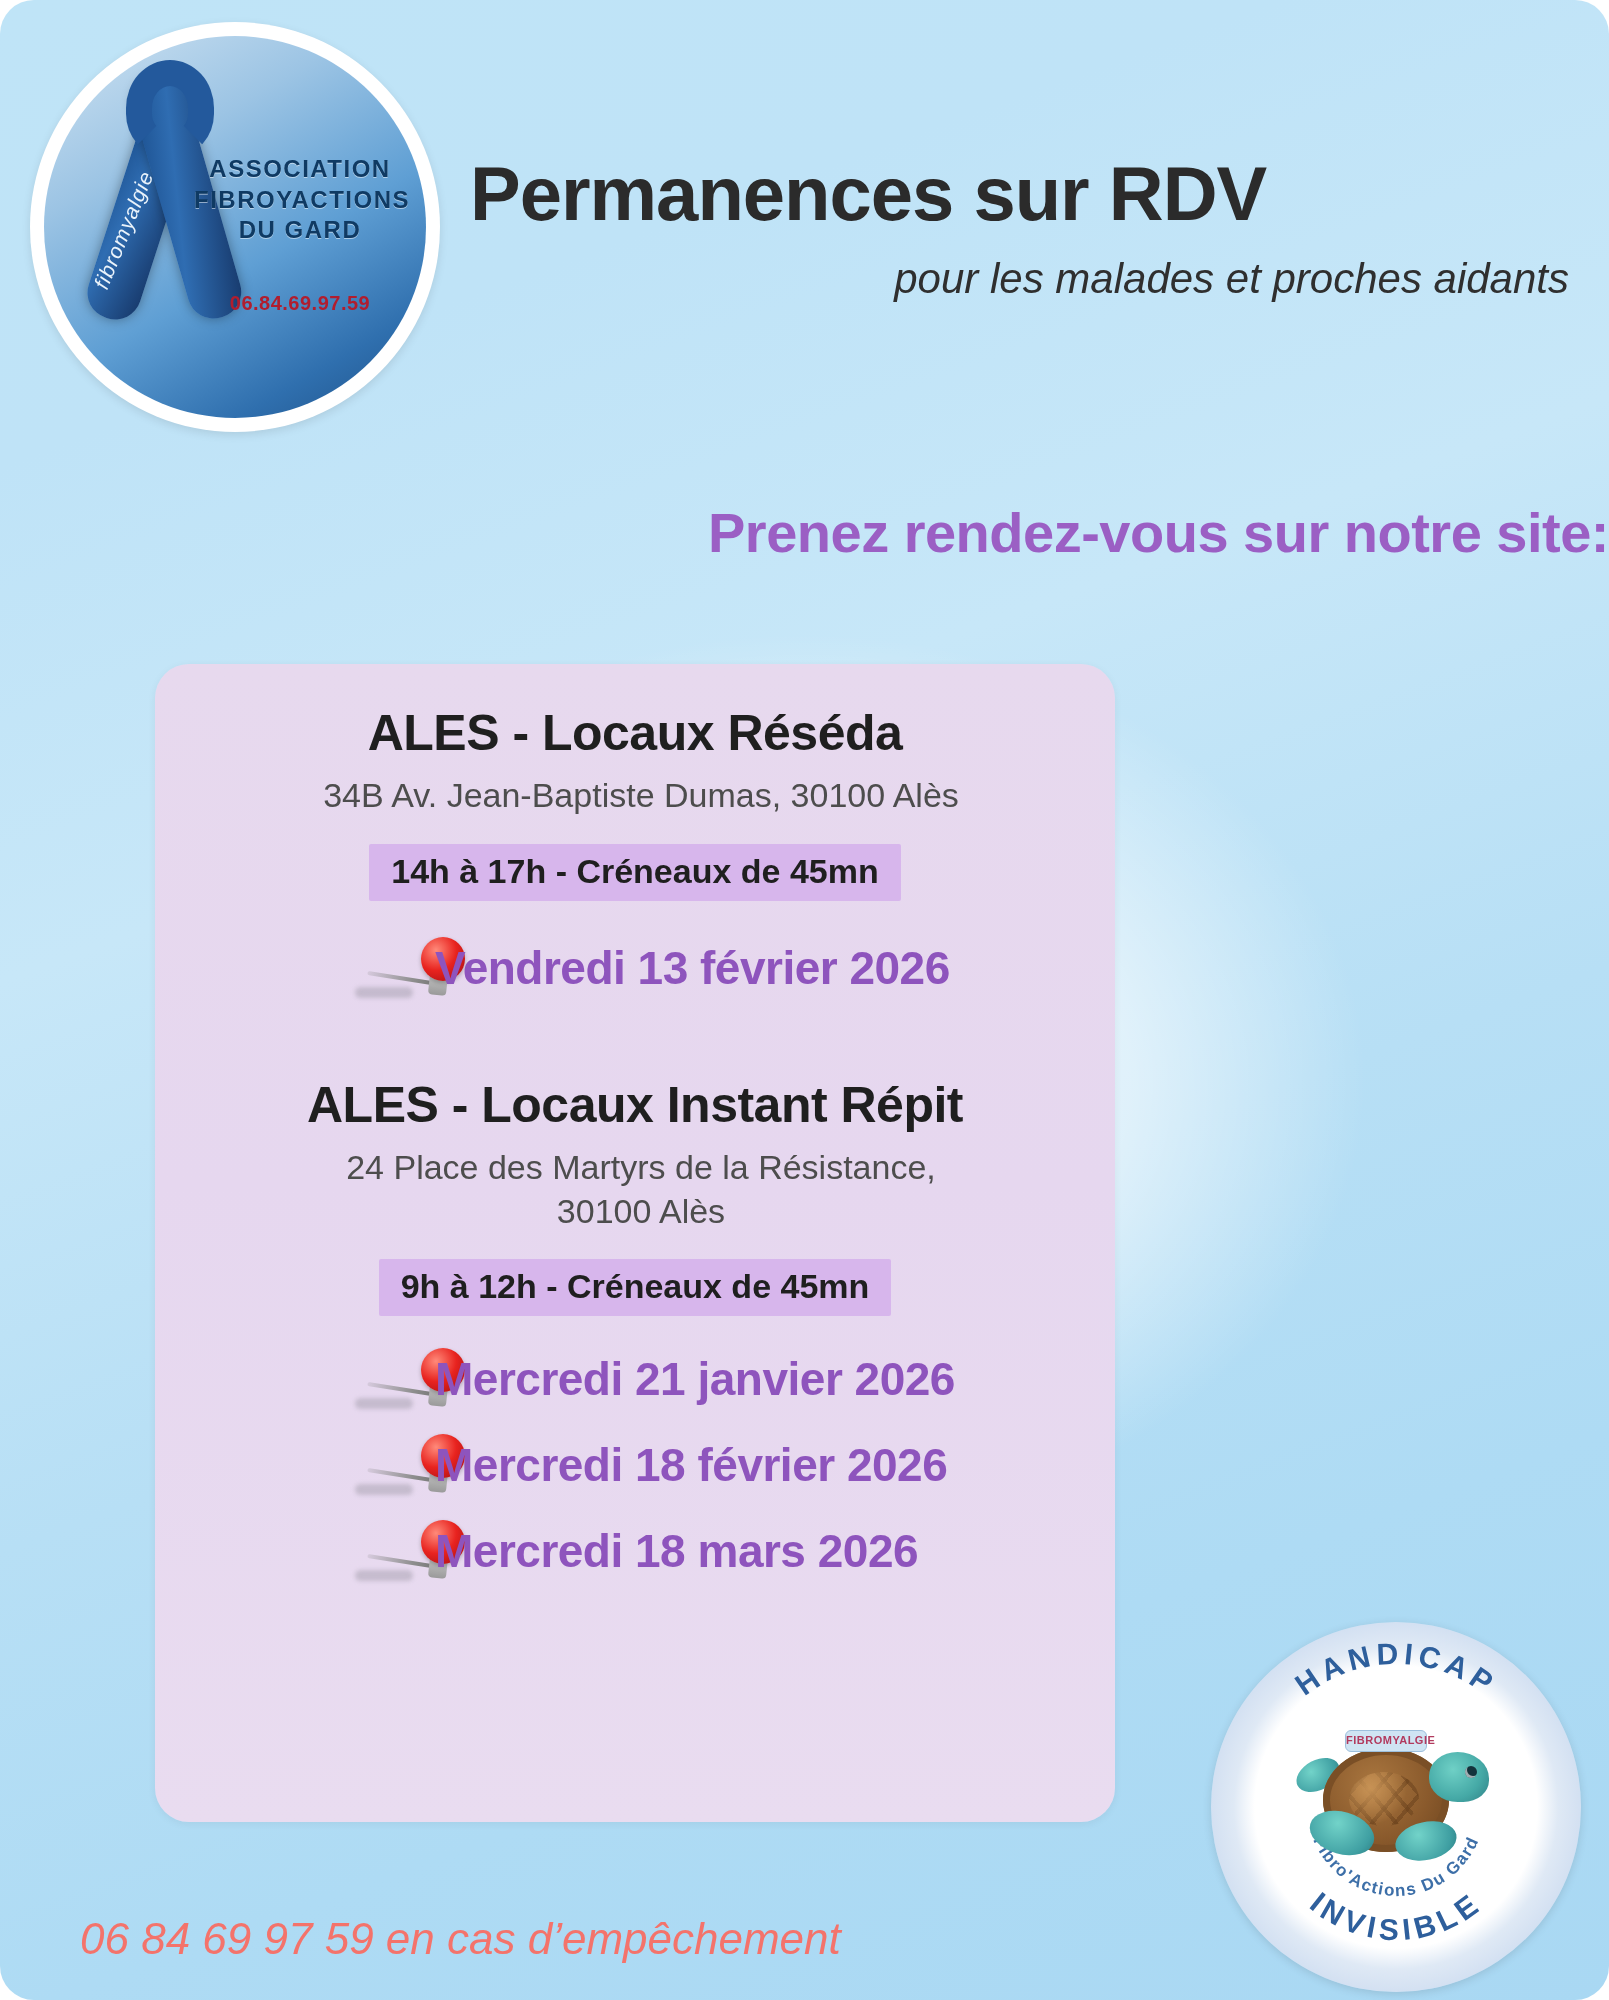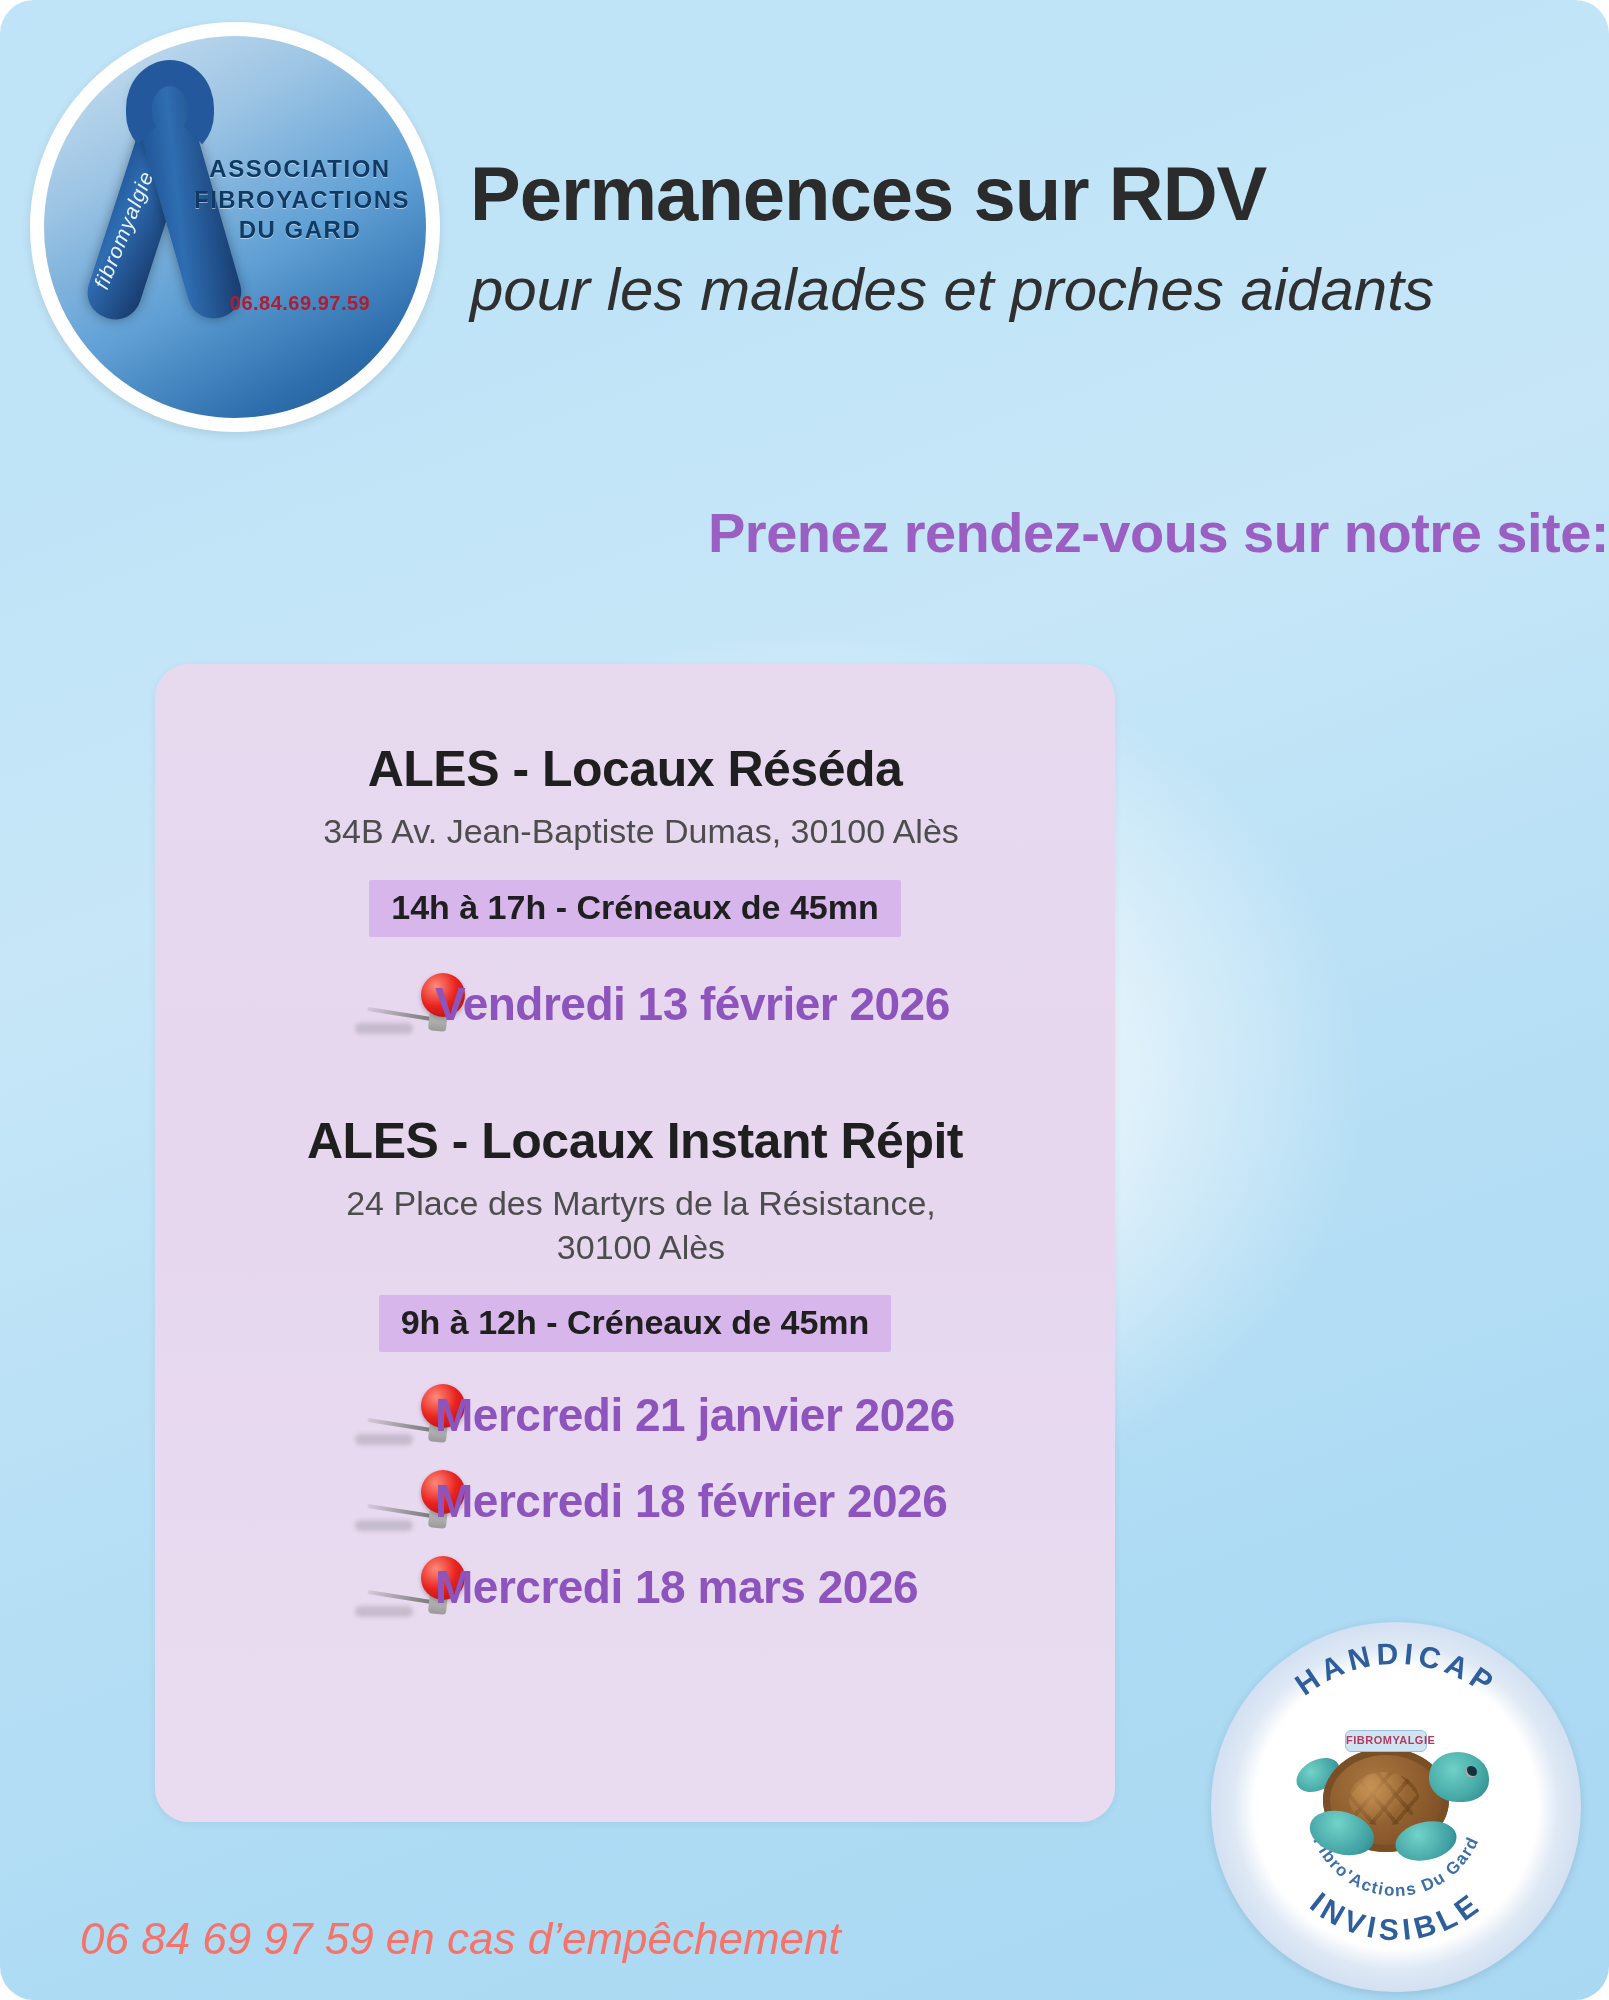--- a/index.html
+++ b/index.html
@@ -117,22 +117,22 @@
   }
   .title {
     margin: 0;
     font-size: 76px;
     font-weight: bold;
     color: #2b2b2b;
     letter-spacing: -1px;
   }
   .subtitle {
     margin: 18px 0 0 0;
-    text-align: left;
-    font-size: 60px;
+    text-align: right;
+    font-size: 42px;
     font-style: italic;
     color: #2f2f2f;
   }
 
   .cta {
     position: absolute;
     left: 0;
     right: 0;
     top: 470px;
     text-align: right;
@@ -157,21 +157,21 @@
     position: absolute;
     left: 155px;
     top: 664px;
     width: 960px;
     height: 1158px;
     border-radius: 34px;
     background: linear-gradient(180deg, #e7d9ee 0%, #e6d7ef 45%, #e9dcf0 100%);
     box-shadow: 0 2px 8px rgba(0,0,0,0.06);
   }
 
-  .venue { position: absolute; left: 0; right: 0; margin-top: 36px; }
+  .venue { position: absolute; left: 0; right: 0; }
   .venue-name {
     text-align: center;
     font-size: 50px;
     font-weight: bold;
     color: #1f1f1f;
     letter-spacing: -0.5px;
   }
   .venue-addr {
     margin-top: 12px;
     text-align: center;

